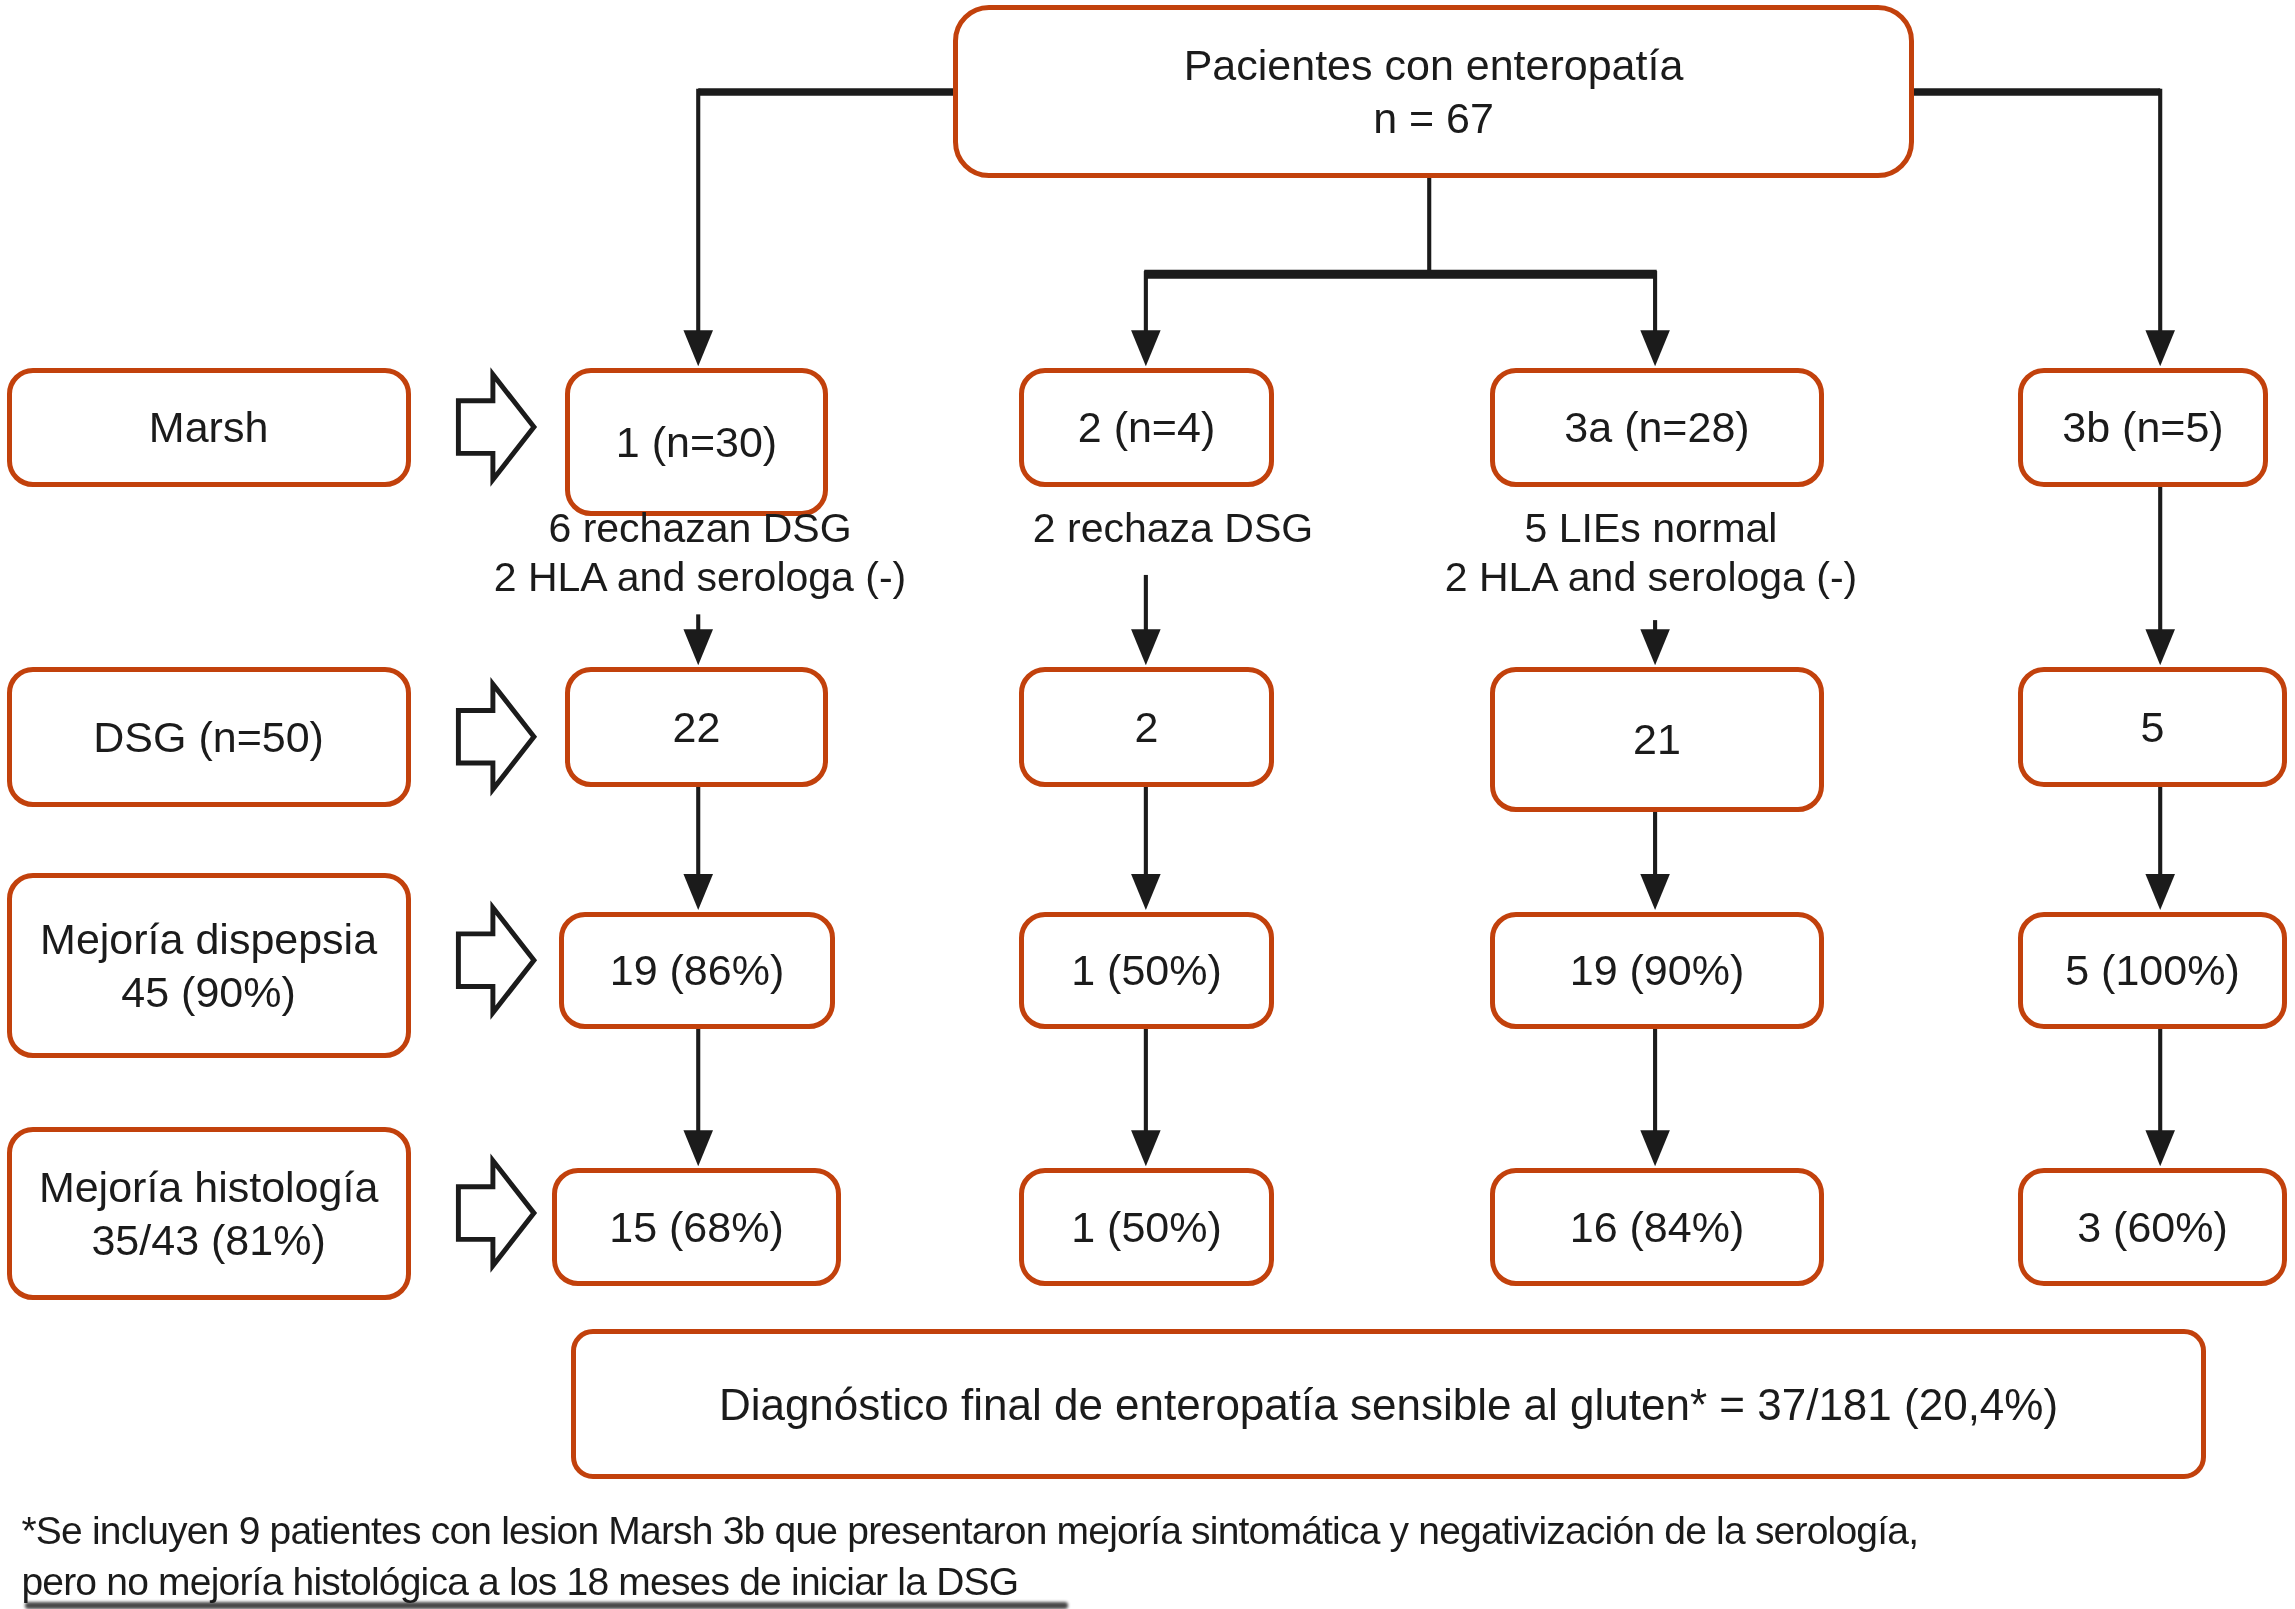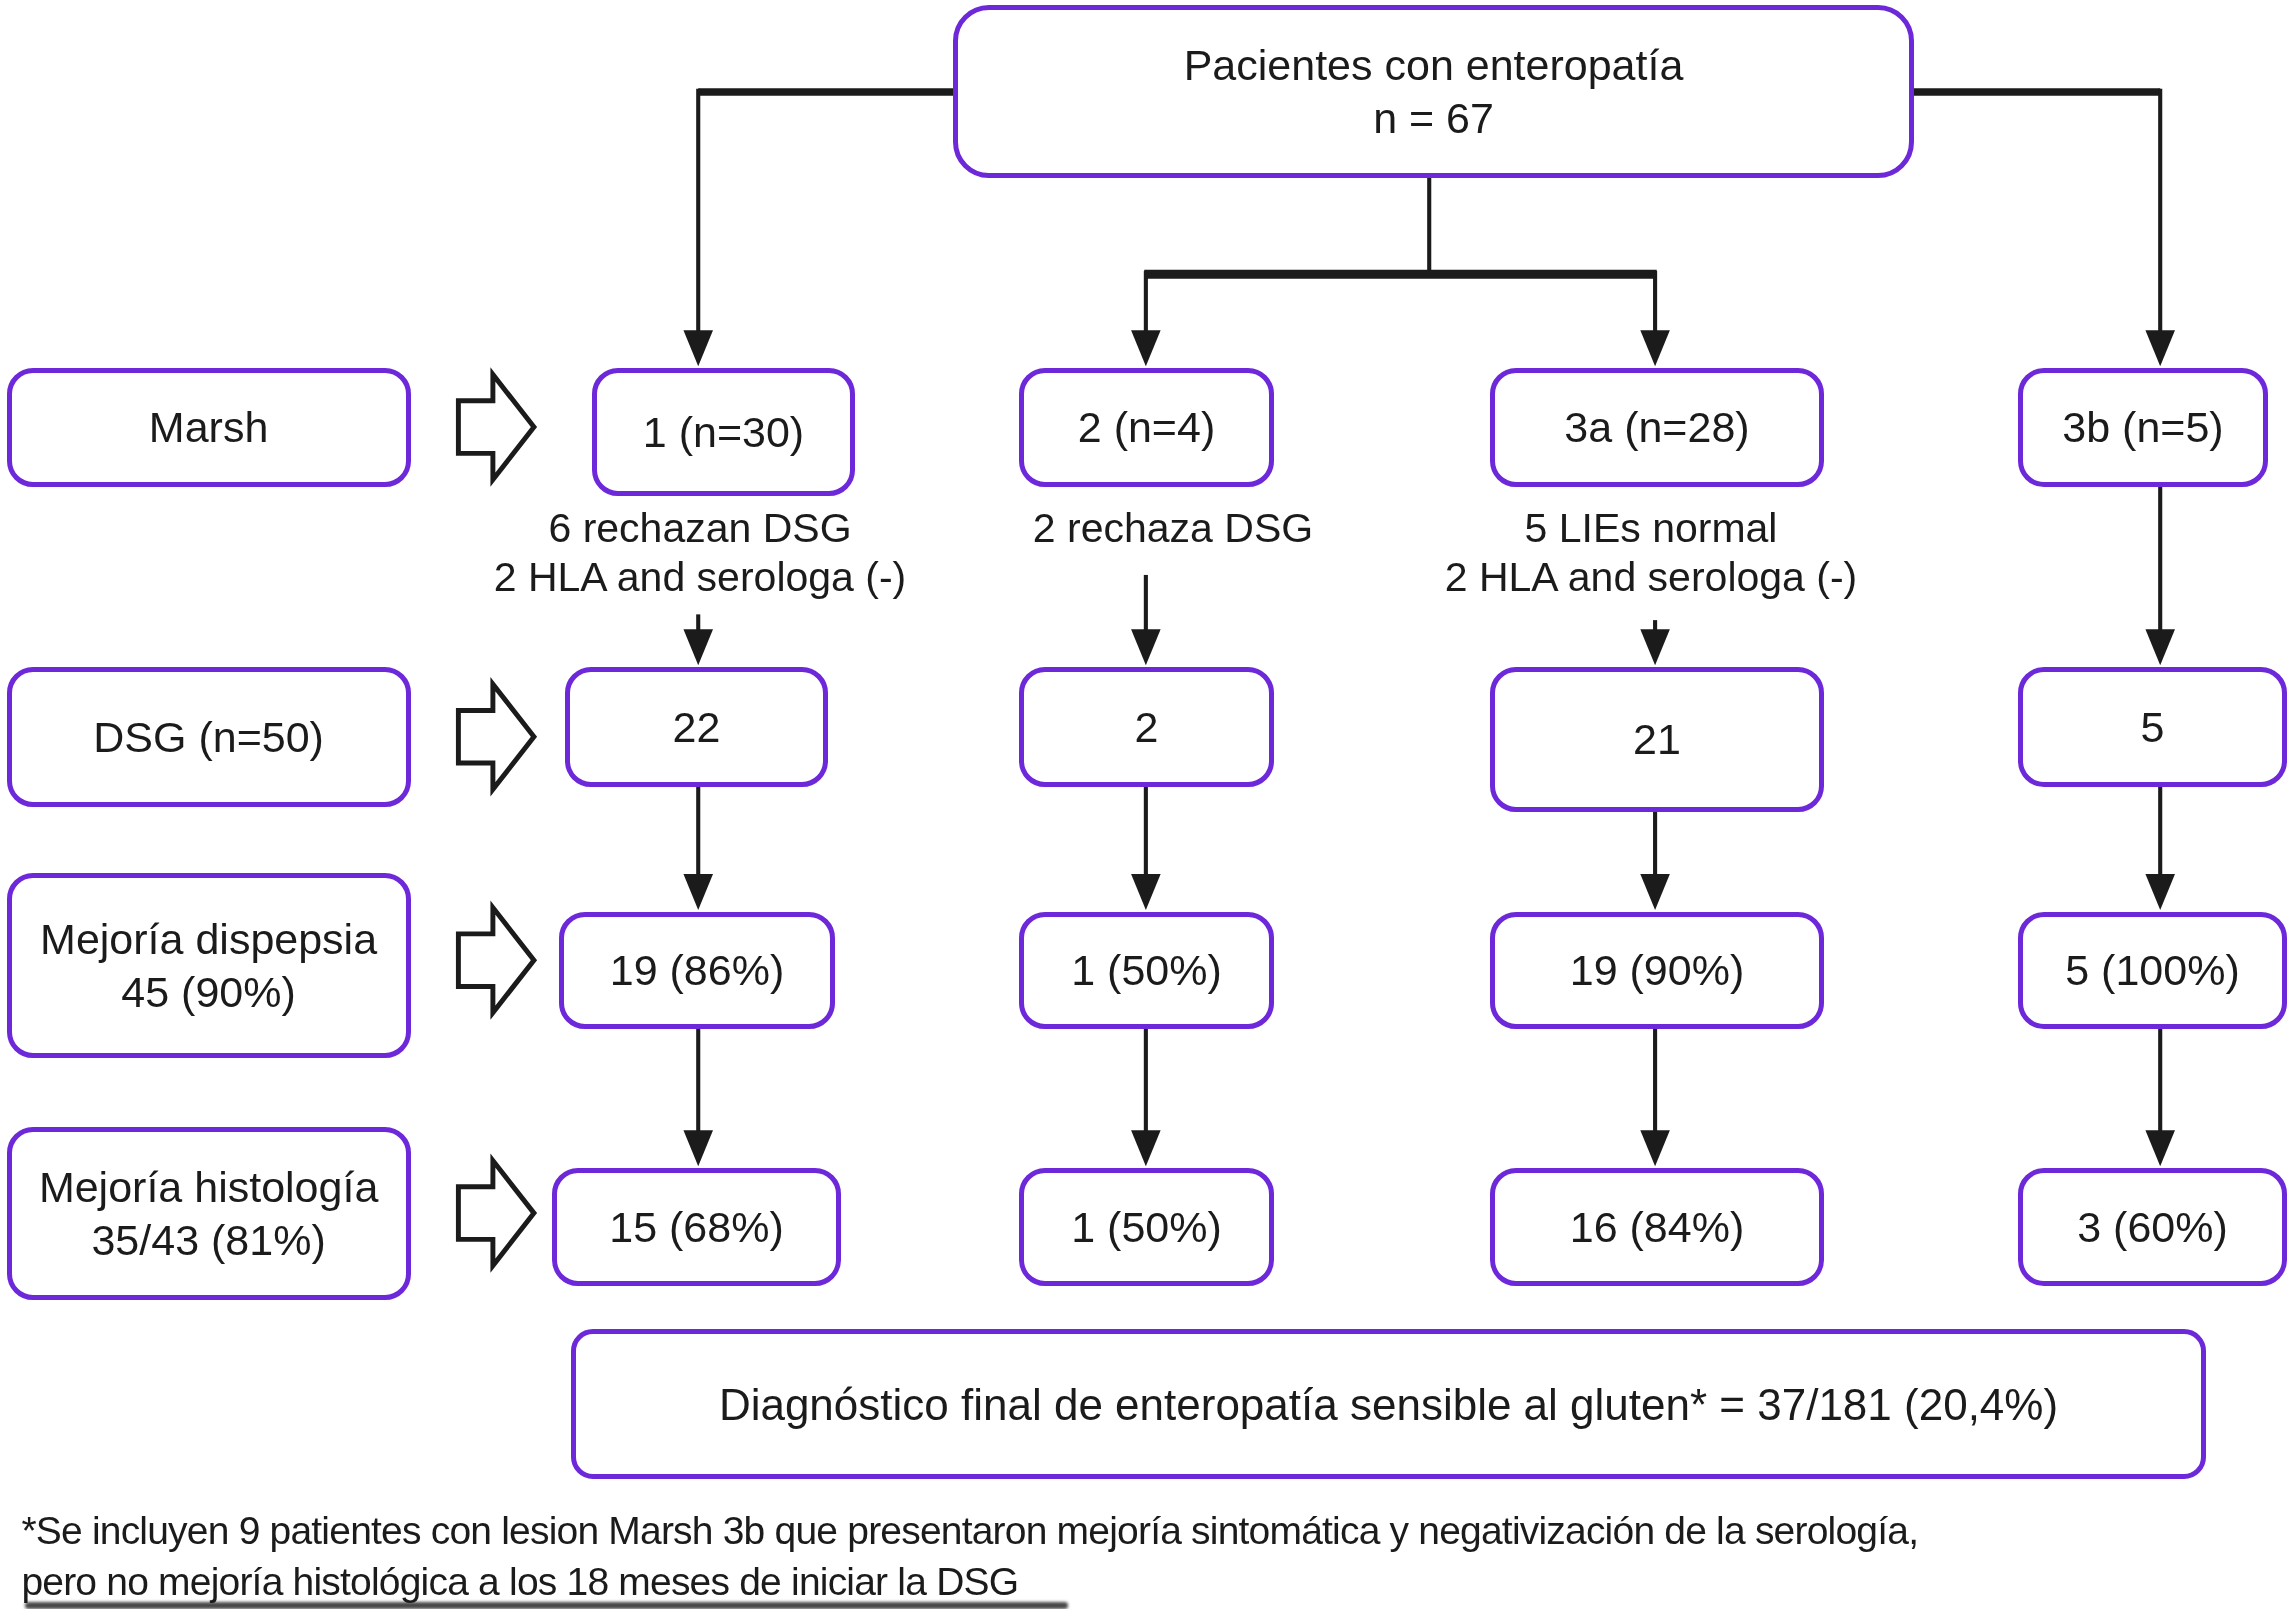--- a/index.html
+++ b/index.html
@@ -8,21 +8,21 @@
     width:2295px;height:1609px;
     background:#ffffff;
     font-family:"Liberation Sans","DejaVu Sans",sans-serif;
     color:#1b1b1b;
     overflow:hidden;
   }
   #connectors{position:absolute;left:0;top:0;width:2295px;height:1609px;}
   .box{
     position:absolute;
     background:#ffffff;
-    border:5px solid #6d28d9;
+    border:5px solid #c2410c;
     border-radius:26px;
     display:flex;
     flex-direction:column;
     align-items:center;
     justify-content:center;
     text-align:center;
     font-size:43px;
     line-height:53px;
     box-sizing:border-box;
   }
@@ -123,21 +123,21 @@
   </div>
   <div class="box" style="left:6.6px;top:873px;width:404px;height:185px;">
     <div>Mejoría dispepsia</div>
     <div>45 (90%)</div>
   </div>
   <div class="box" style="left:6.6px;top:1127px;width:404px;height:173px;">
     <div>Mejoría histología</div>
     <div>35/43 (81%)</div>
   </div>
 
-  <div class="box" style="left:565px;top:368px;width:263px;height:128px;margin-left:27px;">
+  <div class="box" style="left:565px;top:368px;width:263px;height:148px;">
     <div>1 (n=30)</div>
   </div>
   <div class="box" style="left:1019px;top:368px;width:255px;height:119px;">
     <div>2 (n=4)</div>
   </div>
   <div class="box" style="left:1490px;top:368px;width:334px;height:119px;">
     <div>3a (n=28)</div>
   </div>
   <div class="box" style="left:2018px;top:368px;width:250px;height:119px;">
     <div>3b (n=5)</div>

